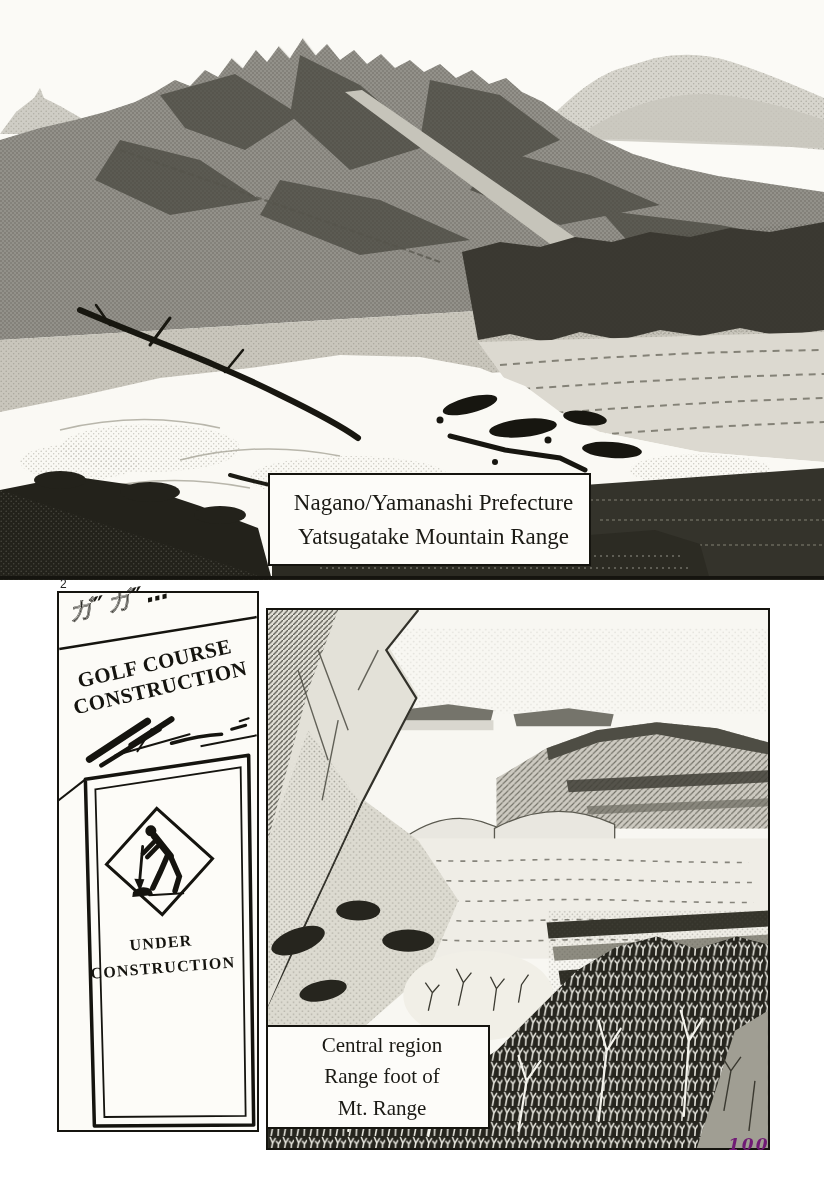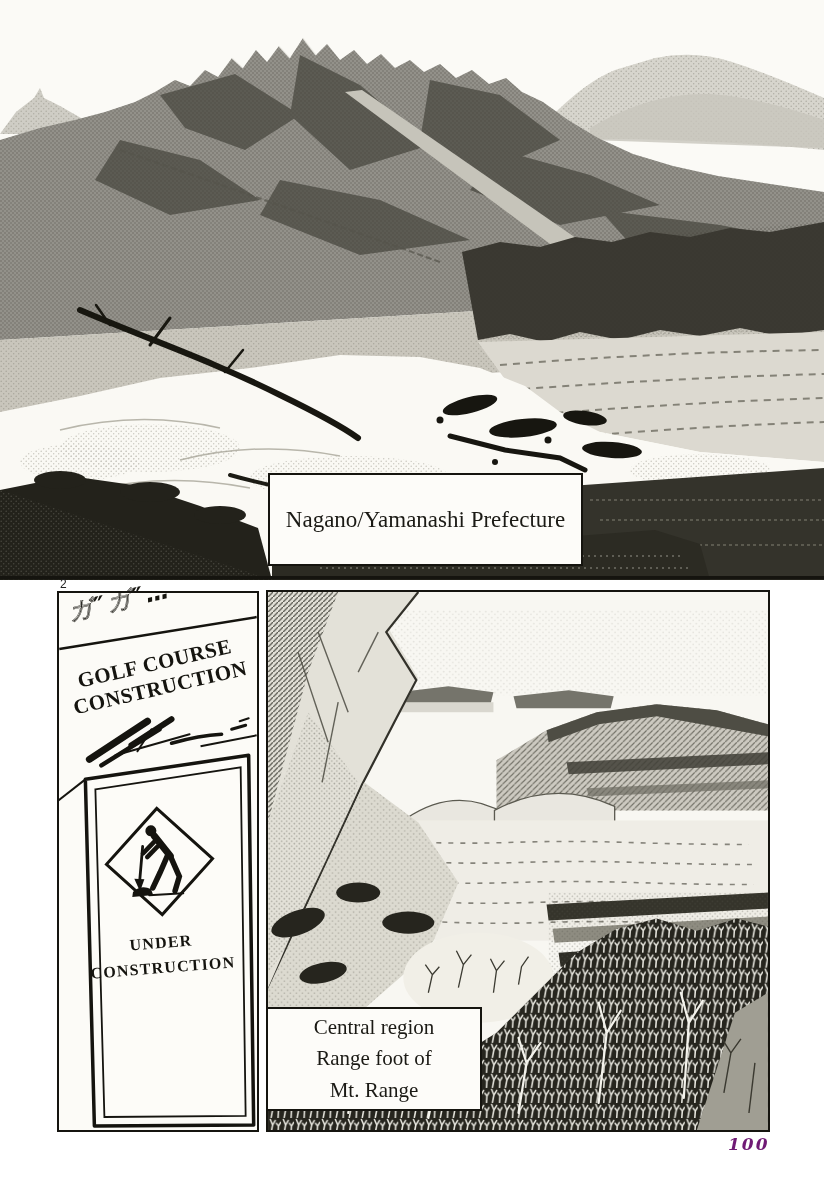--- a/index.html
+++ b/index.html
@@ -5,23 +5,23 @@
   html,body{margin:0;padding:0;background:#ffffff;}
   .page{position:relative;width:824px;height:1200px;background:#ffffff;overflow:hidden;
         font-family:"Liberation Serif",serif;color:#15140f;}
   .panel{position:absolute;background:#fbfaf6;}
   .panel svg{position:absolute;left:0;top:0;width:100%;height:100%;display:block;}
   
   .panel-top{left:0;top:0;width:824px;height:580px;}
   
   .panel-left{left:57px;top:591px;width:202px;height:541px;border:2.5px solid #15140f;box-sizing:border-box;}
   
-  .panel-right{left:266px;top:590px;width:504px;height:542px;border:2.5px solid #15140f;box-sizing:border-box;}
+  .panel-right{left:266px;top:608px;width:504px;height:542px;border:2.5px solid #15140f;box-sizing:border-box;}
   .caption{position:absolute;background:#fdfcf9;border:2.5px solid #15140f;display:flex;flex-direction:column;
-           align-items:center;justify-content:center;text-align:center;color:#1b1a15;}
+           align-items:center;justify-content:center;text-align:center;color:#1b1a15;padding-left:8px;}
   .caption-top{left:268px;top:473px;width:311px;height:89px;font-size:23px;line-height:1.45;}
   .caption-right{left:-2px;top:415px;width:212px;height:100px;font-size:21px;line-height:1.5;}
   .sfx{position:absolute;left:6px;top:4px;width:160px;font-family:"DejaVu Sans",sans-serif;font-weight:bold;
        font-style:italic;font-size:24px;letter-spacing:2px;transform:rotate(-13deg);transform-origin:left top;color:#15140f;}
   .signface{position:absolute;left:2px;top:58px;width:193px;text-align:center;font-weight:bold;font-size:21px;
             line-height:1.2;letter-spacing:.5px;transform:rotate(-13deg);color:#15140f;}
   .boardtext{position:absolute;left:20px;top:338px;width:166px;text-align:center;font-weight:bold;font-size:16px;
              line-height:1.55;letter-spacing:1.2px;transform:rotate(-4.5deg);color:#15140f;}
   .signface span,.boardtext span,.caption span{display:block;}
   .panel-marker{position:absolute;left:60px;top:577px;font-family:"Liberation Sans",sans-serif;font-size:12px;color:#222;}
@@ -134,20 +134,21 @@
       <path d="M272,548 L350,532 L440,530 L550,538 L655,530 L700,544 L710,580 L272,580 Z" fill="#2c2b23"></path>
       <g stroke="#d8d6ca" stroke-width="1.2" stroke-dasharray="2 4" fill="none" opacity=".6">
         <path d="M300,556 H680"></path>
           <path d="M320,568 H690"></path>
       </g>
 
       <rect x="0" y="576" width="824" height="3.5" fill="#15140f"></rect>
     </svg>
     <div class="caption caption-top">
       <span>Nagano/Yamanashi Prefecture</span>
+      <span>Yatsugatake Mountain Range</span>
     </div>
   </section>
 
   <div class="panel-marker">2</div>
 
   <section class="panel panel-left">
     <svg viewBox="0 0 197 536" aria-hidden="true">
       <rect x="0" y="0" width="197" height="536" fill="#fcfbf7"></rect>
 
       <path d="M0,56 L197,24" stroke="#15140f" stroke-width="2.5" fill="none"></path>

